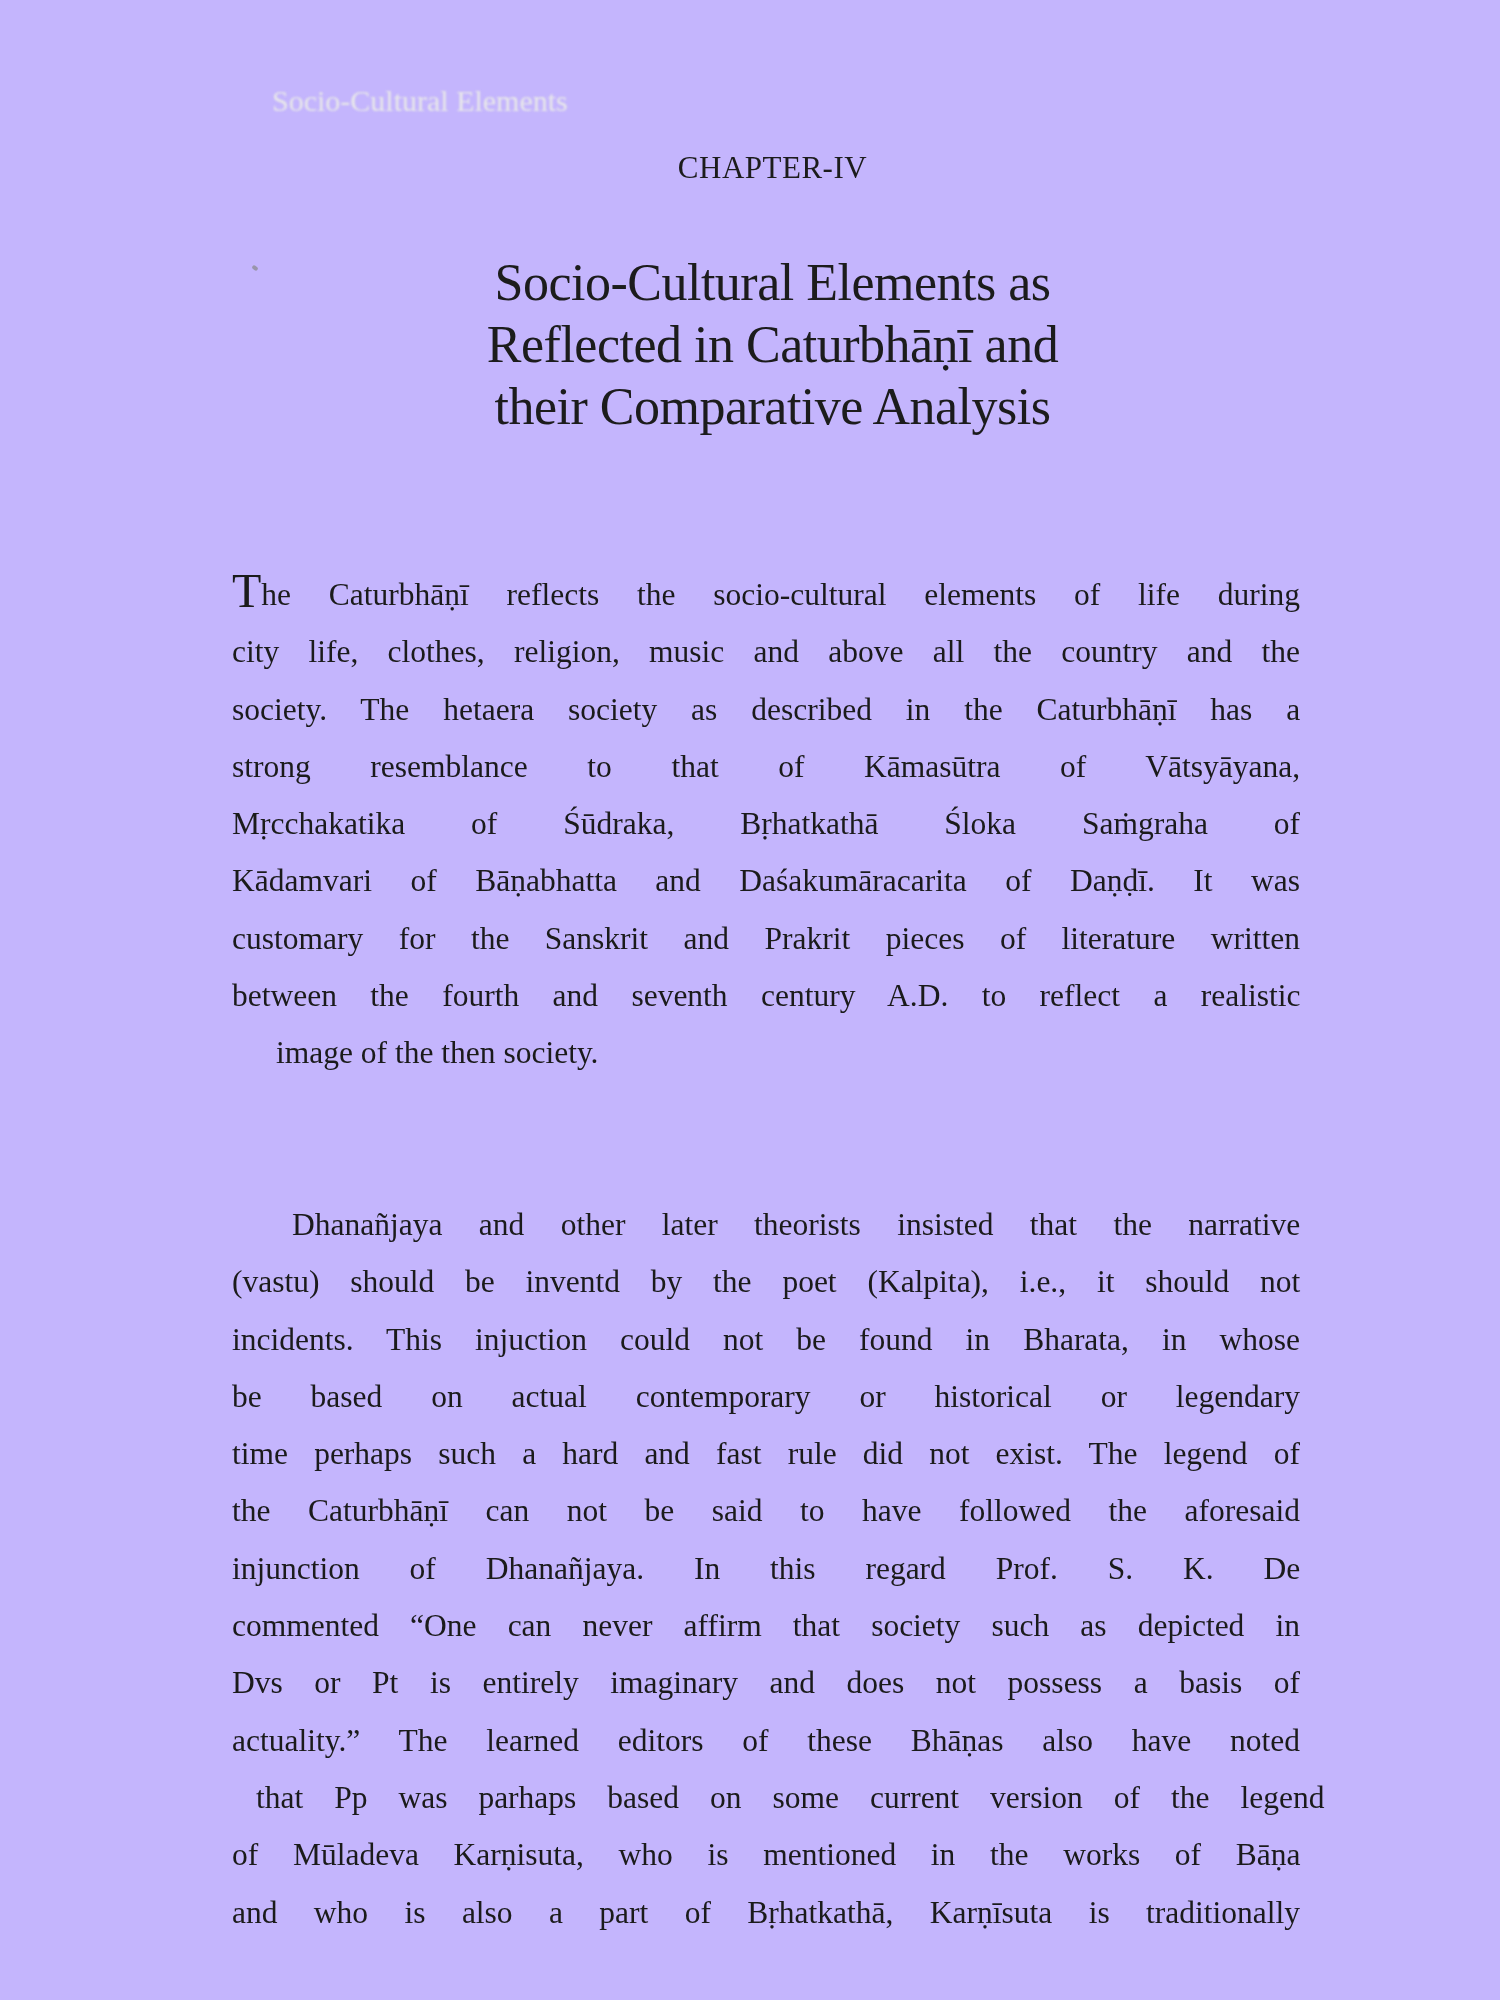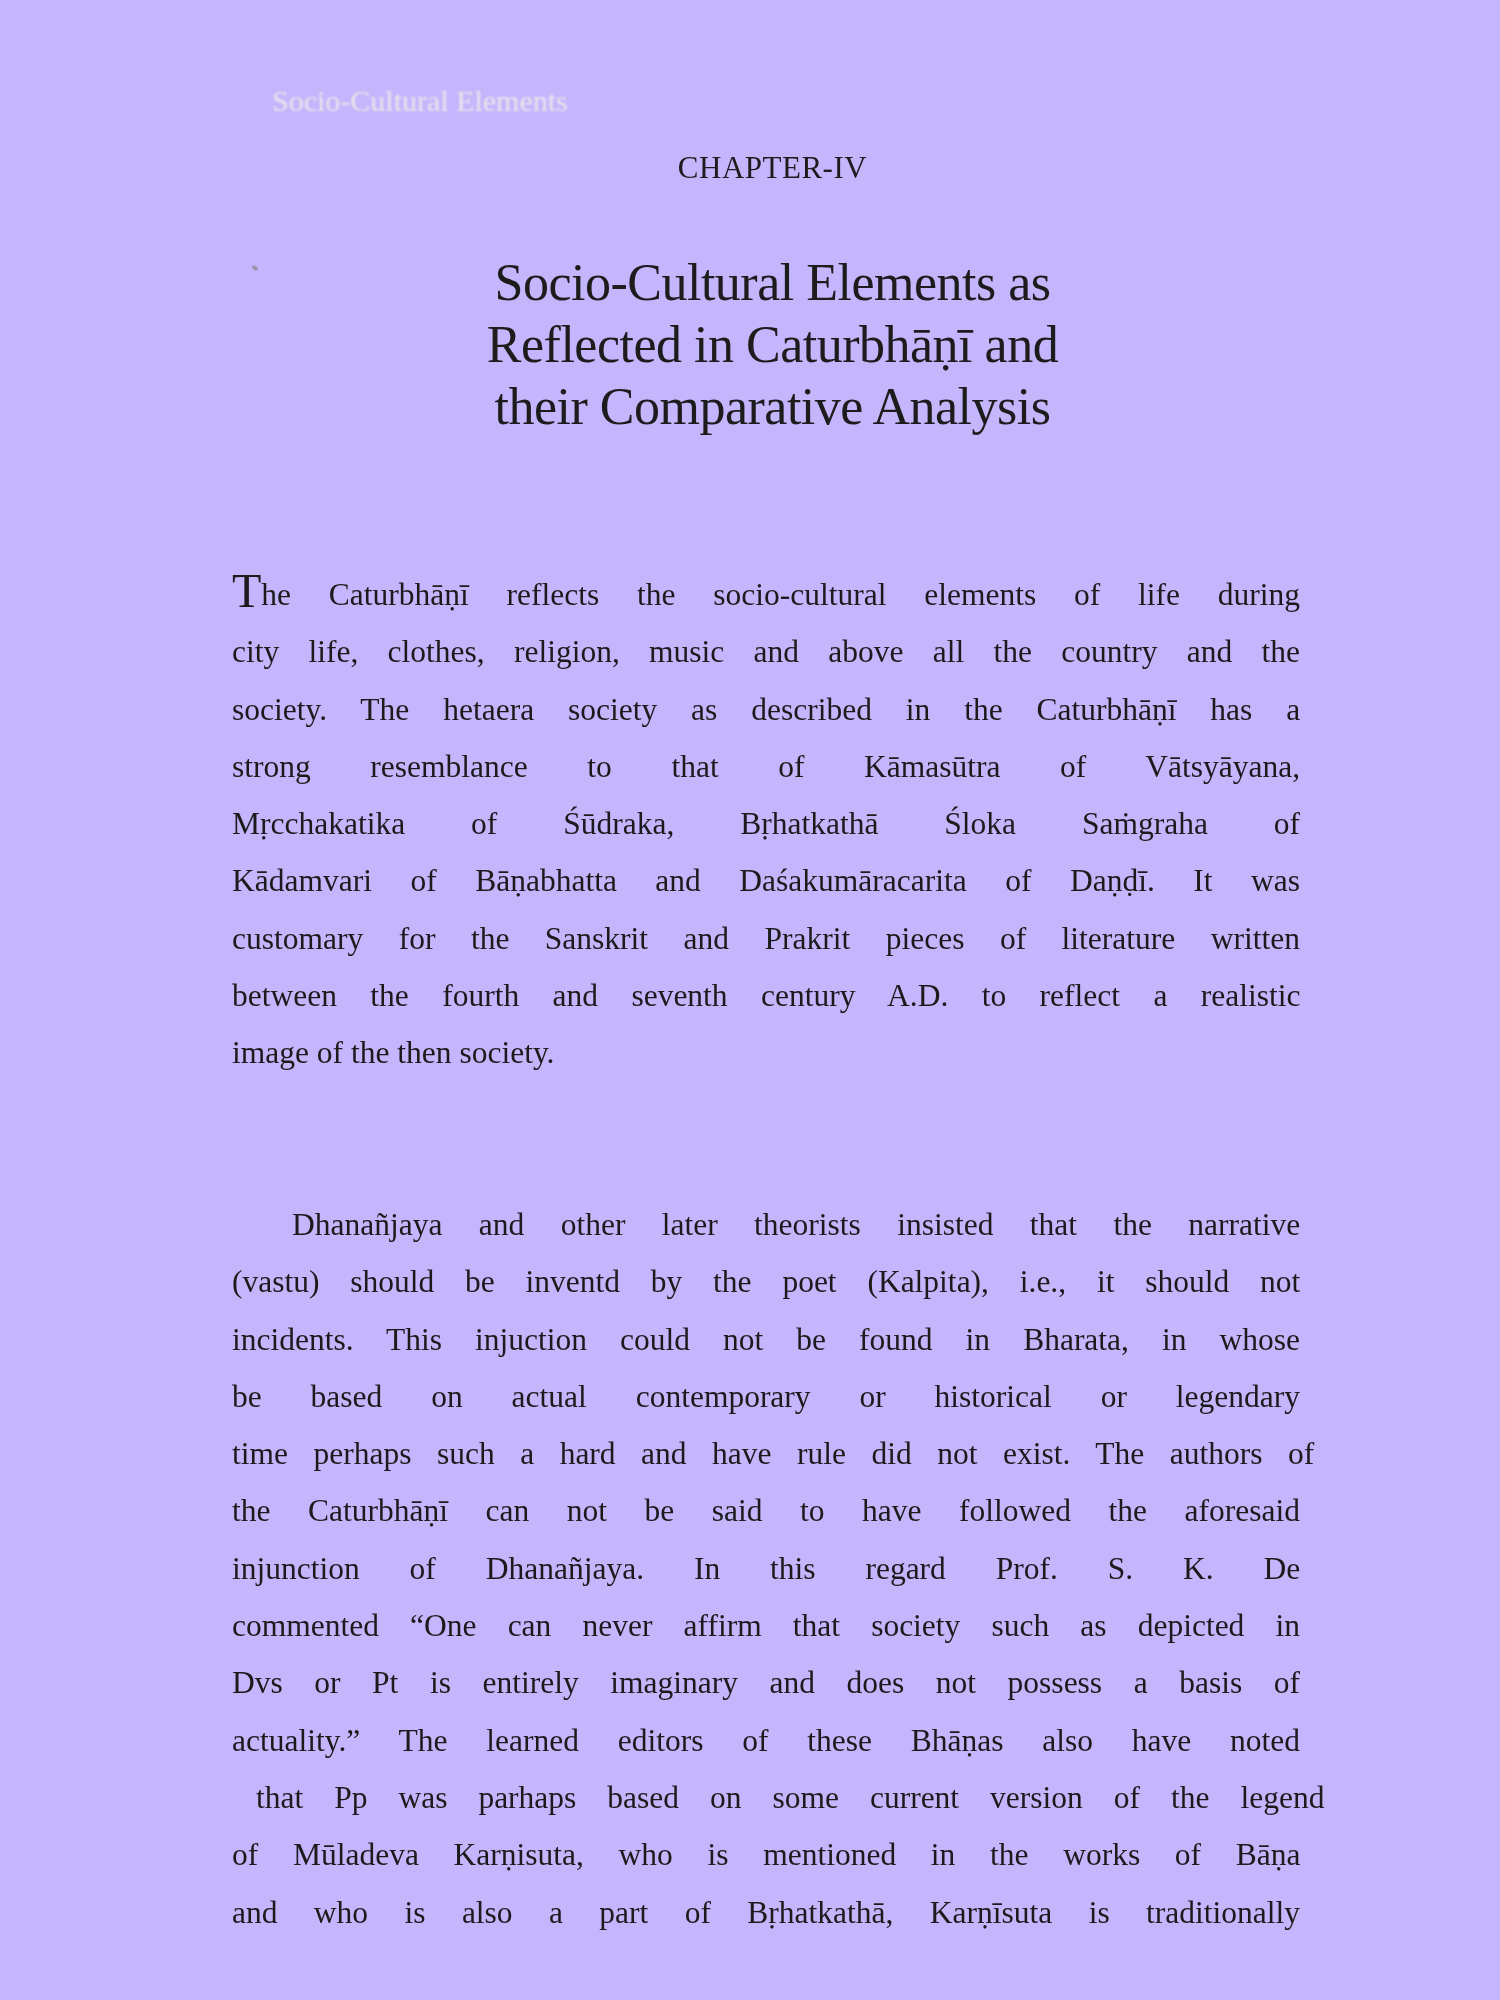--- a/index.html
+++ b/index.html
@@ -71,20 +71,21 @@
     }
     .body-text .line {
       display: block;
       text-align: justify;
       text-align-last: justify;
       white-space: nowrap;
       height: 57.3px;
     }
     .body-text .line.last {
       text-align-last: left;
+      margin-left: 44px;
     }
     .para-1 { top: 566px; }
     .para-2 { top: 1196px; }
     .para-2 .line.first { padding-left: 60px; }
     .dropcap {
       font-size: 48px;
       line-height: 40px;
       vertical-align: -2px;
       margin-right: 0px;
     }
@@ -116,21 +117,21 @@
     <span class="line" style="display: block; word-spacing: 27.5556px;">customary for the Sanskrit and Prakrit pieces of literature written</span>
     <span class="line" style="display: block; word-spacing: 25.5px;">between the fourth and seventh century A.D. to reflect a realistic</span>
     <span class="line last">image of the then society.</span>
   </div>
 
   <div class="body-text para-2">
     <span class="line first" style="display: block; word-spacing: 28.5px;">Dhanañjaya and other later theorists insisted that the narrative</span>
     <span class="line" style="display: block; word-spacing: 22.9091px;">(vastu) should be inventd by the poet (Kalpita), i.e., it should not</span>
     <span class="line" style="display: block; word-spacing: 25.1px;">incidents. This injuction could not be found in Bharata, in whose</span>
     <span class="line" style="display: block; word-spacing: 41px;">be based on actual contemporary or historical or legendary</span>
-    <span class="line" style="display: block; word-spacing: 17.6154px;">time perhaps such a hard and have rule did not exist. The authors of</span>
+    <span class="line" style="display: block; word-spacing: 17.6154px;">time perhaps such a hard and fast rule did not exist. The legend of</span>
     <span class="line" style="display: block; word-spacing: 29.6px;">the Caturbhāṇī can not be said to have followed the aforesaid</span>
     <span class="line" style="display: block; word-spacing: 42px;">injunction of Dhanañjaya. In this regard Prof. S. K. De</span>
     <span class="line" style="display: block; word-spacing: 23.2px;">commented “One can never affirm that society such as depicted in</span>
     <span class="line" style="display: block; word-spacing: 23.6667px;">Dvs or Pt is entirely imaginary and does not possess a basis of</span>
     <span class="line" style="display: block; word-spacing: 30.8889px;">actuality.” The learned editors of these Bhāṇas also have noted</span>
     <span class="line" style="display: block; word-spacing: 23.0909px; margin-left: 24px;">that Pp was parhaps based on some current version of the legend</span>
     <span class="line" style="display: block; word-spacing: 26.8px;">of Mūladeva Karṇisuta, who is mentioned in the works of Bāṇa</span>
     <span class="line" style="display: block; word-spacing: 28.5px;">and who is also a part of Bṛhatkathā, Karṇīsuta is traditionally</span>
   </div>
 

